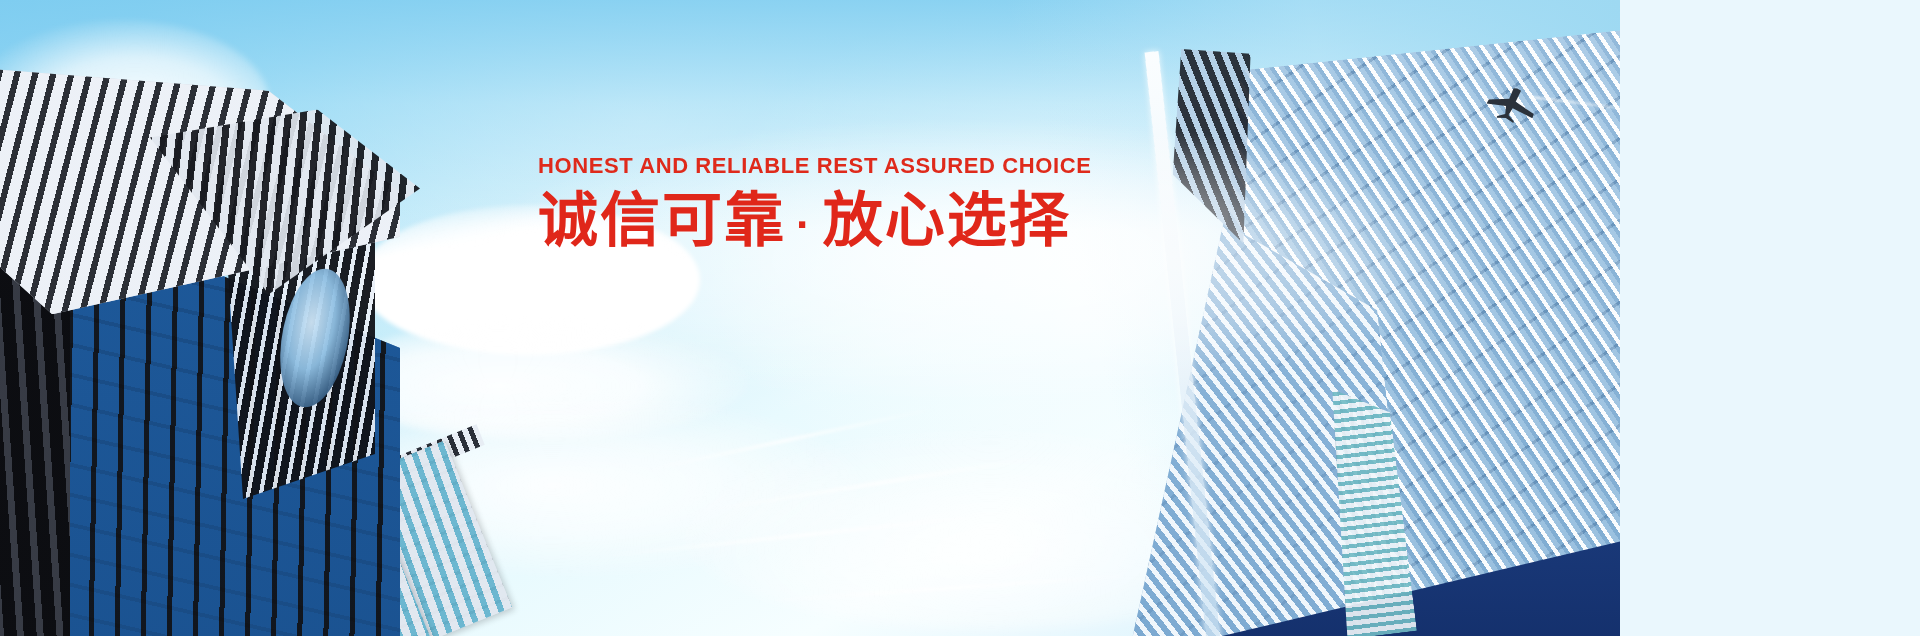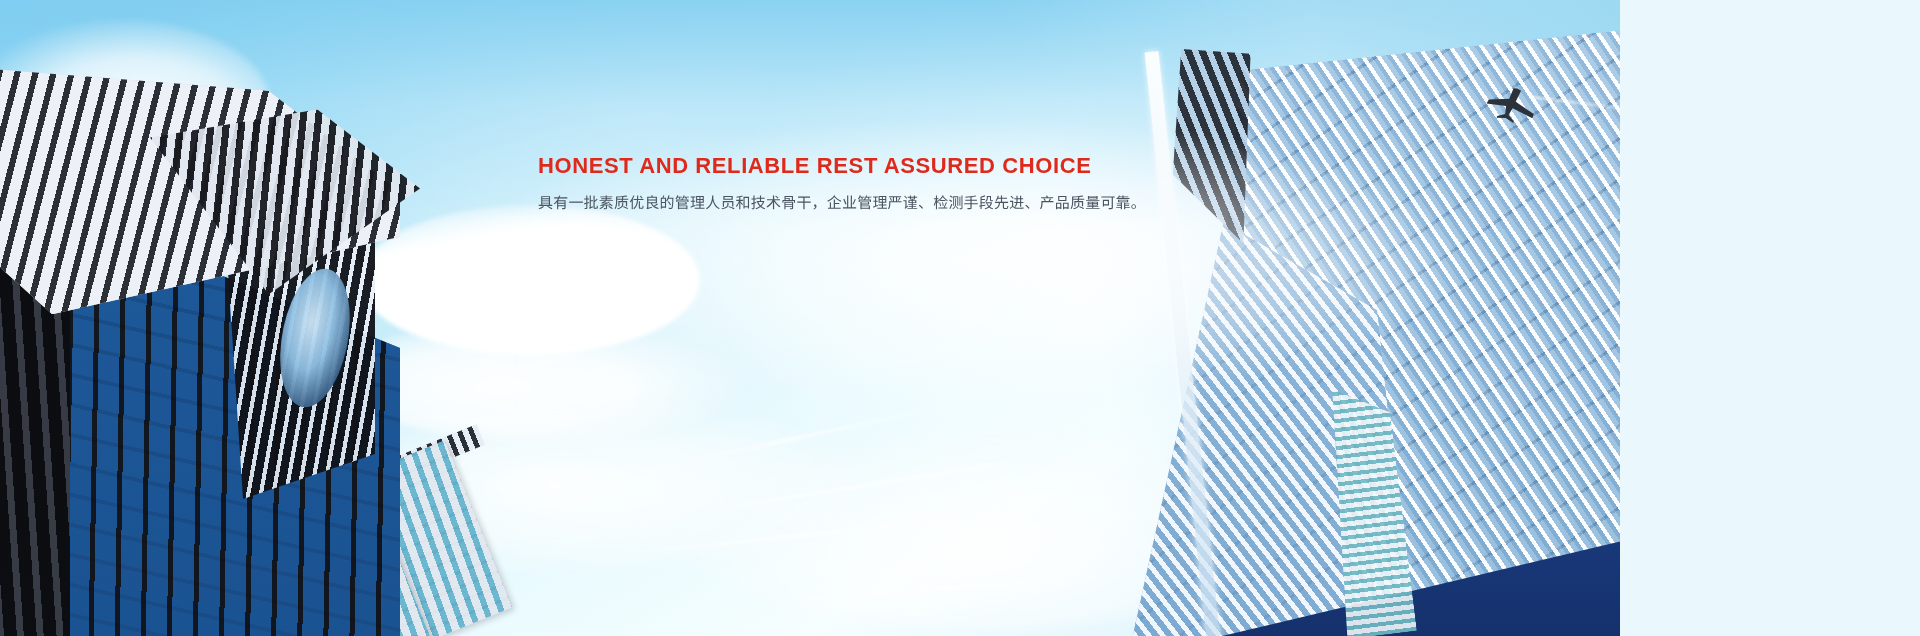--- a/index.html
+++ b/index.html
@@ -280,16 +280,16 @@
   <div class="plane">
     <svg viewBox="0 0 64 44" aria-hidden="true">
       <path d="M30 4 L35 5 L33 19 L57 26 L57 31 L32 27 L30 36 L38 41 L38 43 L28 40 L18 43 L18 41 L26 36 L24 27 L2 31 L3 26 L25 18 L26 5 Z" fill="#2b323b" transform="rotate(18 32 22)"></path>
     </svg>
   </div>
 
   <div class="copy-glow"></div>
 
   <div class="copy">
     <p class="eyebrow">HONEST AND RELIABLE  REST ASSURED CHOICE</p>
-    <p class="body-line">具有一批素质优良的管理人员和技术骨干，企业管理严谨、检测手段先进、产品质量可靠。</p>
+    <h1 class="headline"><span>诚信可靠</span><span class="dot">·</span><span>放心选择</span></h1>
   </div>
 
 </div>
 
 </body></html>

